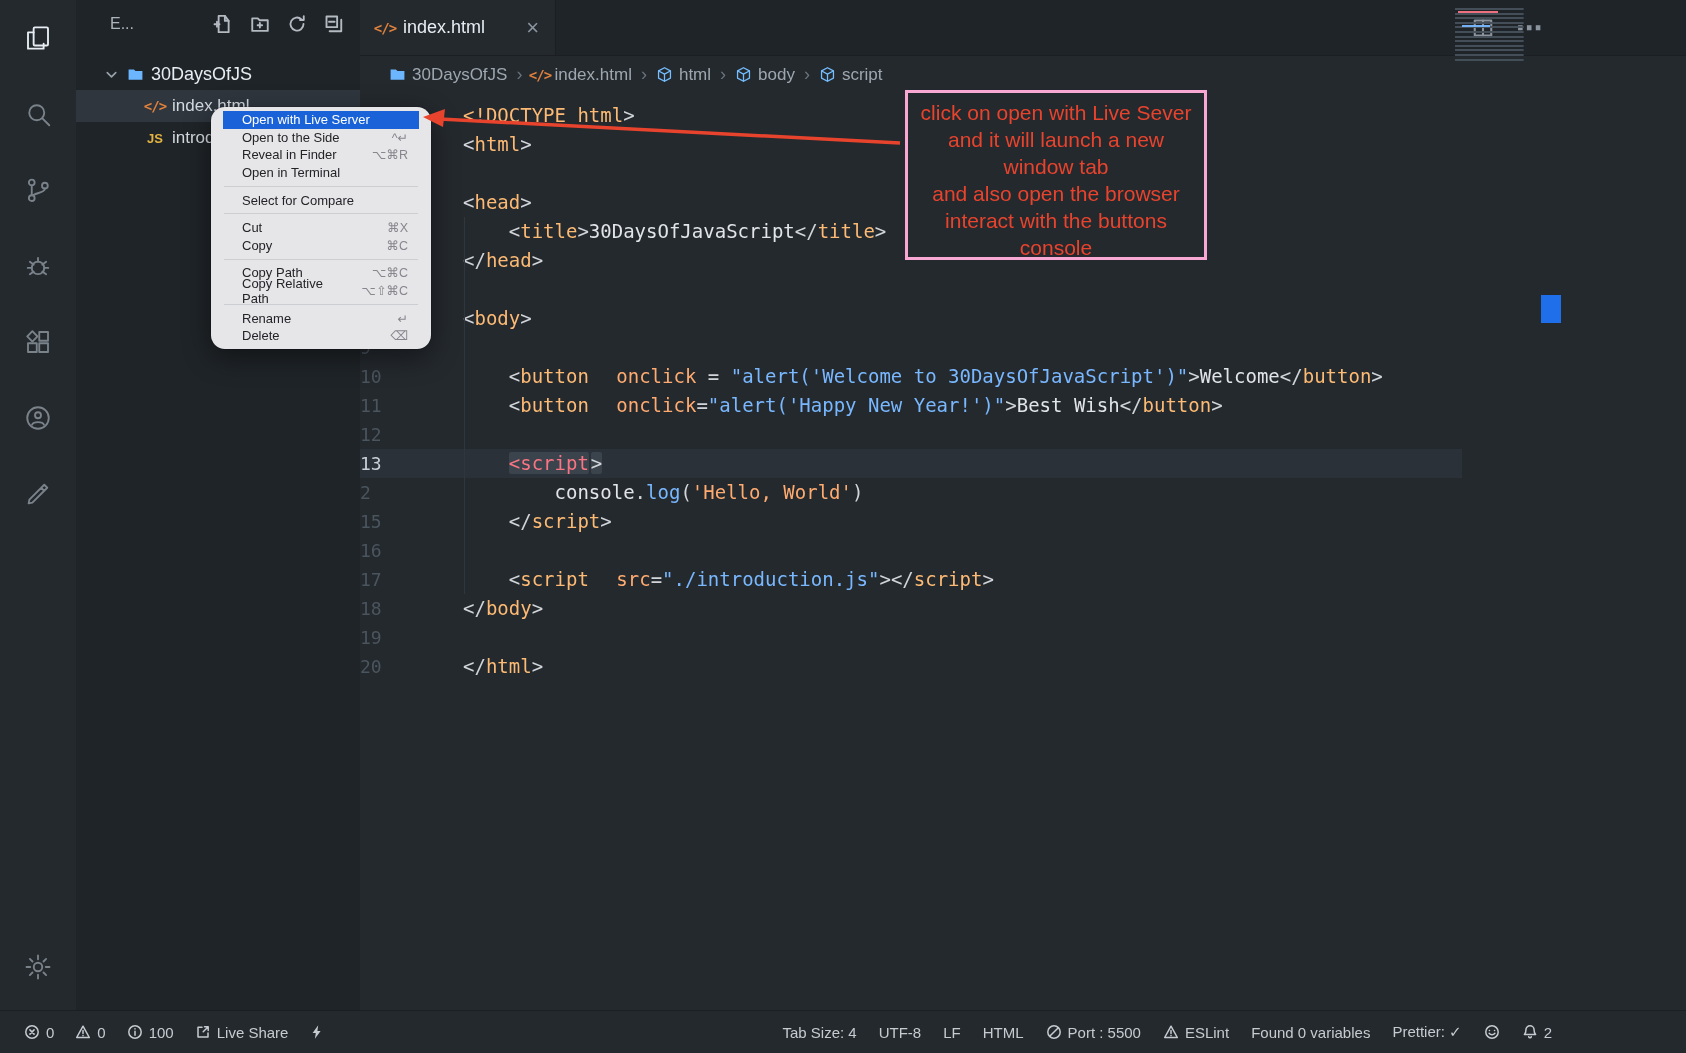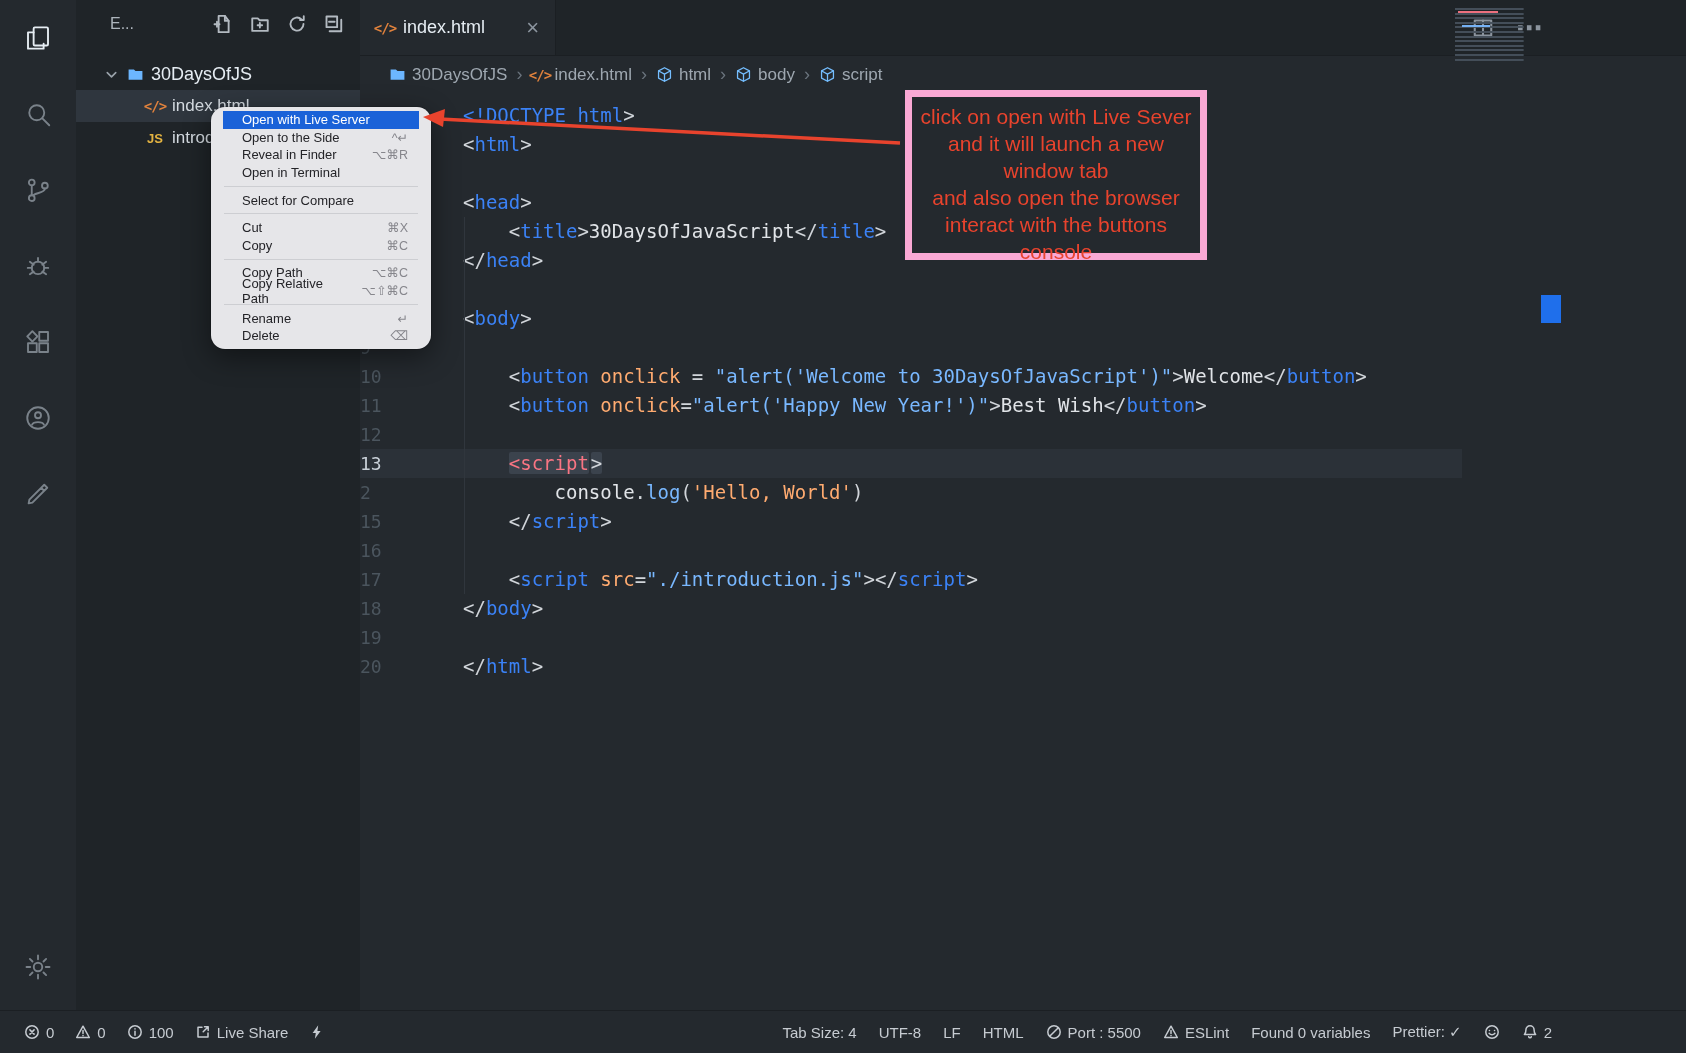--- a/index.html
+++ b/index.html
@@ -56,37 +56,37 @@
   .bc-item{display:flex;align-items:center;gap:6px;cursor:pointer;}
   .bc-item .ic{width:17px;height:17px;}
   .bc-sep{color:#6a737d;font-size:18px;}
 
   .code-wrap{position:relative;font-family:"DejaVu Sans Mono","Liberation Mono",monospace;font-size:19px;line-height:29px;padding-top:8px;}
   .code-line{display:flex;height:29px;white-space:pre;}
   .code-line.current{background:linear-gradient(90deg,#2b3138 0 1102px,rgba(43,49,56,0) 1102px);}
   .ln{flex:0 0 60px;text-align:left;color:#4b555e;font-size:18px;}
   .code-line.current .ln{color:#c9d1d9;}
   .lc{margin-left:43px;}
-  .tk-p{color:#d1d5da;} .tk-tag{color:#3b82f6;} .tk-attr{color:#ffab70;}
+  .tk-p{color:#d1d5da;} .tk-tag{color:#fdba74;} .tk-attr{color:#ffab70;margin-left:16px;}
   .tk-str{color:#79b8ff;} .tk-str2{color:#ffab70;} .tk-fn{color:#79b8ff;}
   .tk-txt{color:#e1e4e8;} .tk-link{color:#79b8ff;}
   .tk-boxtag{color:#f97583;background:#3b434d;border-radius:2px;}
   .tk-boxp{color:#d1d5da;background:#3b434d;border-radius:2px;margin-left:2px;}
   .indent-guide{position:absolute;left:104px;top:124px;width:1px;height:377px;background:#30363d;}
 
   .minimap{position:absolute;left:1095px;top:8px;width:88px;height:54px;
            background-image:repeating-linear-gradient(180deg,#46515c 0 2px,transparent 2px 4.6px);
            background-size:78% 100%;background-repeat:no-repeat;opacity:.95;cursor:pointer;}
   .minimap::before{content:"";position:absolute;left:3px;top:3px;width:45%;height:2px;background:#f97583;}
   .minimap::after{content:"";position:absolute;left:8%;top:17px;width:32%;height:2px;background:#79b8ff;}
   .ovr-marker{position:absolute;left:1181px;top:295px;width:20px;height:28px;background:#1f6feb;}
 
   
   .annotation{position:absolute;left:905px;top:90px;width:302px;height:170px;box-sizing:border-box;
-              border:7px solid #f9a8d4;color:#e8432d;text-align:center;font-size:21px;line-height:27px;
+              border:3px solid #f9a8d4;color:#e8432d;text-align:center;font-size:21px;line-height:27px;
               padding-top:6px;z-index:45;font-weight:500;}
   .arrow-overlay{position:absolute;left:0;top:0;z-index:50;pointer-events:none;}
 
   
   .context-menu{position:absolute;left:211px;top:107px;width:220px;box-sizing:border-box;background:#e6e6e9;
                 border-radius:14px;padding:4px 12px;box-shadow:0 8px 28px rgba(0,0,0,.45),0 0 0 1px rgba(0,0,0,.12);
                 z-index:40;font-size:13px;color:#242428;}
   .menu-item{height:17.6px;display:flex;align-items:center;justify-content:space-between;padding:0 11px 0 19px;cursor:pointer;}
   .menu-item.highlighted{background:#1a62d8;color:#fff;}
   .mi-key{color:#86868c;font-size:12.5px;margin-left:14px;}

